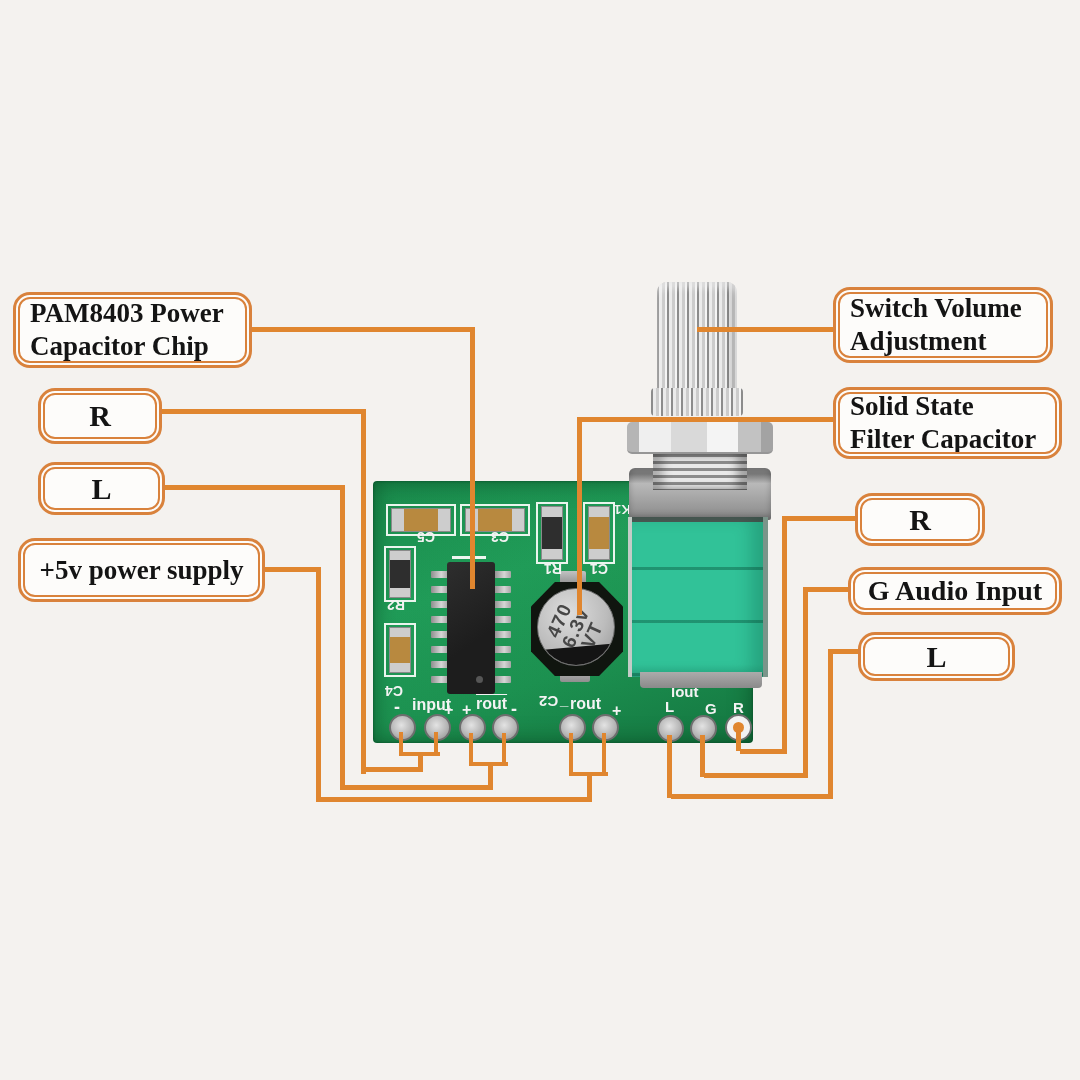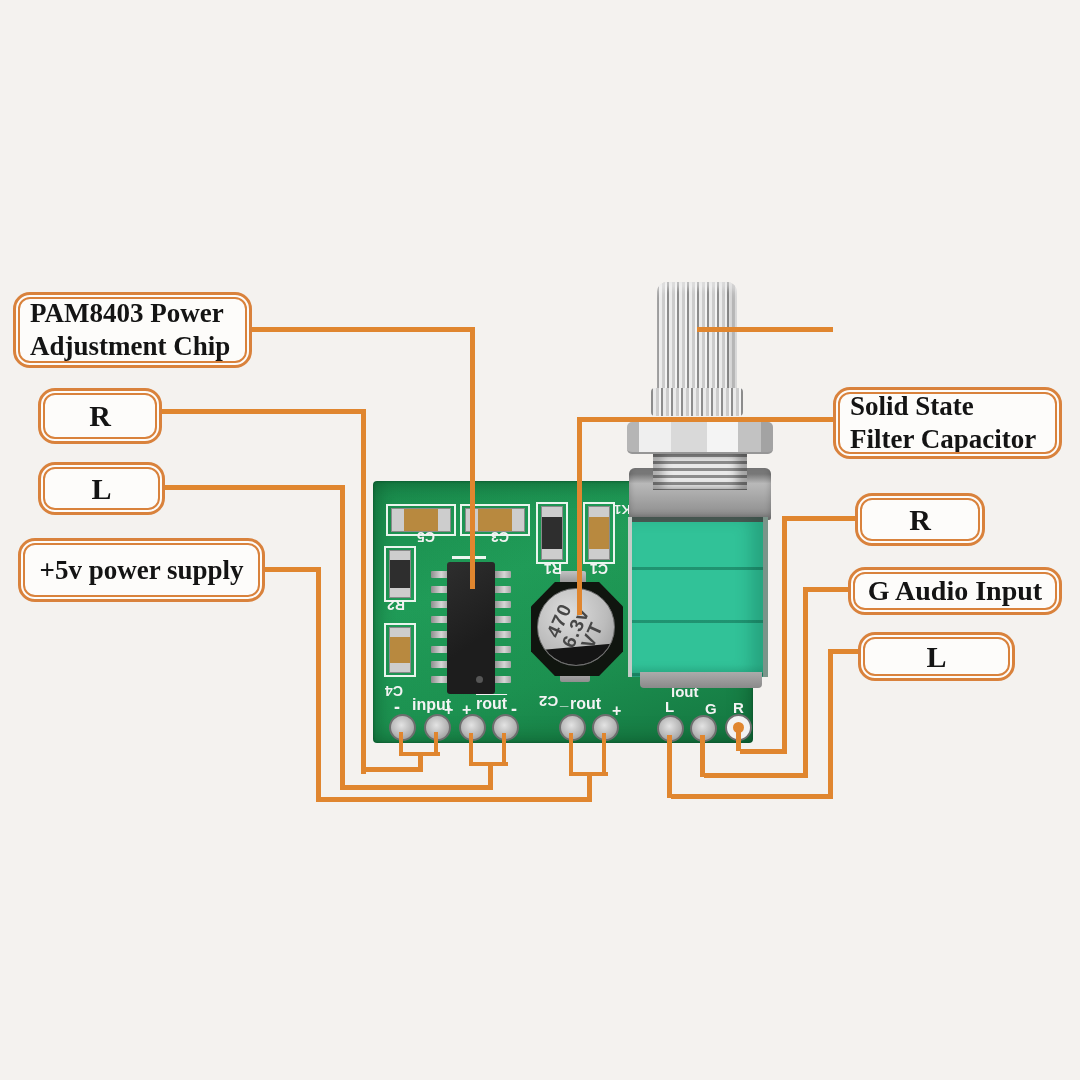--- a/index.html
+++ b/index.html
@@ -220,28 +220,30 @@
   <div class="wire" style="left:828px;top:649px;width:5px;height:150px;"></div>
   <div class="wire" style="left:671px;top:794px;width:162px;height:5px;"></div>
   <div class="wire" style="left:667px;top:735px;width:5px;height:63px;"></div>
 
   <div class="wire top" style="left:697px;top:327px;width:136px;height:5px;"></div>
 
   <div class="wire" style="left:580px;top:417px;width:253px;height:5px;"></div>
   <div class="wire" style="left:577px;top:417px;width:5px;height:198px;"></div>
 
   <div class="callout pre tleft" style="left:13px;top:292px;width:239px;height:76px;font-size:27px;">PAM8403 Power
-Adjustment Chip</div>
+Capacitor Chip</div>
 
   <div class="callout" style="left:38px;top:388px;width:124px;height:56px;font-size:30px;">R</div>
 
   <div class="callout" style="left:38px;top:462px;width:127px;height:53px;font-size:30px;">L</div>
 
   <div class="callout" style="left:18px;top:538px;width:247px;height:64px;font-size:27px;">+5v power supply</div>
 
+  <div class="callout pre tleft" style="left:833px;top:287px;width:220px;height:76px;font-size:27px;">Switch Volume
+Adjustment</div>
 
   <div class="callout pre tleft" style="left:833px;top:387px;width:229px;height:72px;font-size:27px;">Solid State
 Filter Capacitor</div>
 
   <div class="callout" style="left:855px;top:493px;width:130px;height:53px;font-size:30px;">R</div>
 
   <div class="callout" style="left:848px;top:567px;width:214px;height:48px;font-size:28px;">G Audio Input</div>
 
   <div class="callout" style="left:858px;top:632px;width:157px;height:49px;font-size:30px;">L</div>
 

